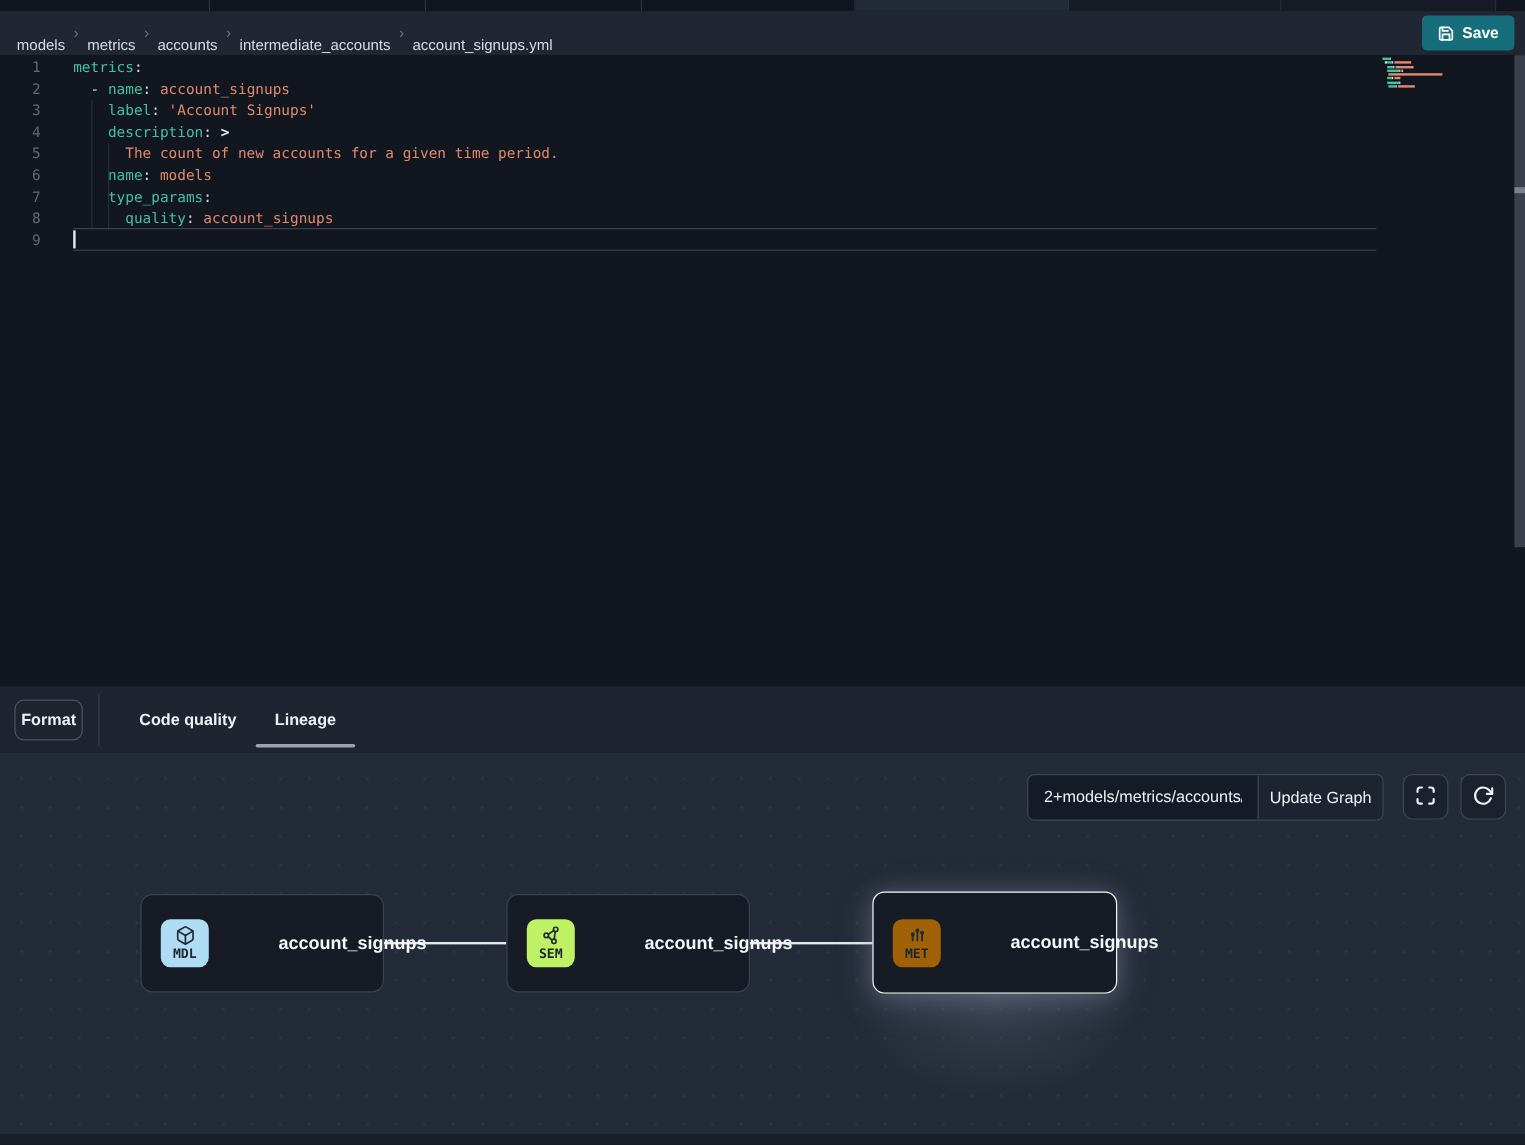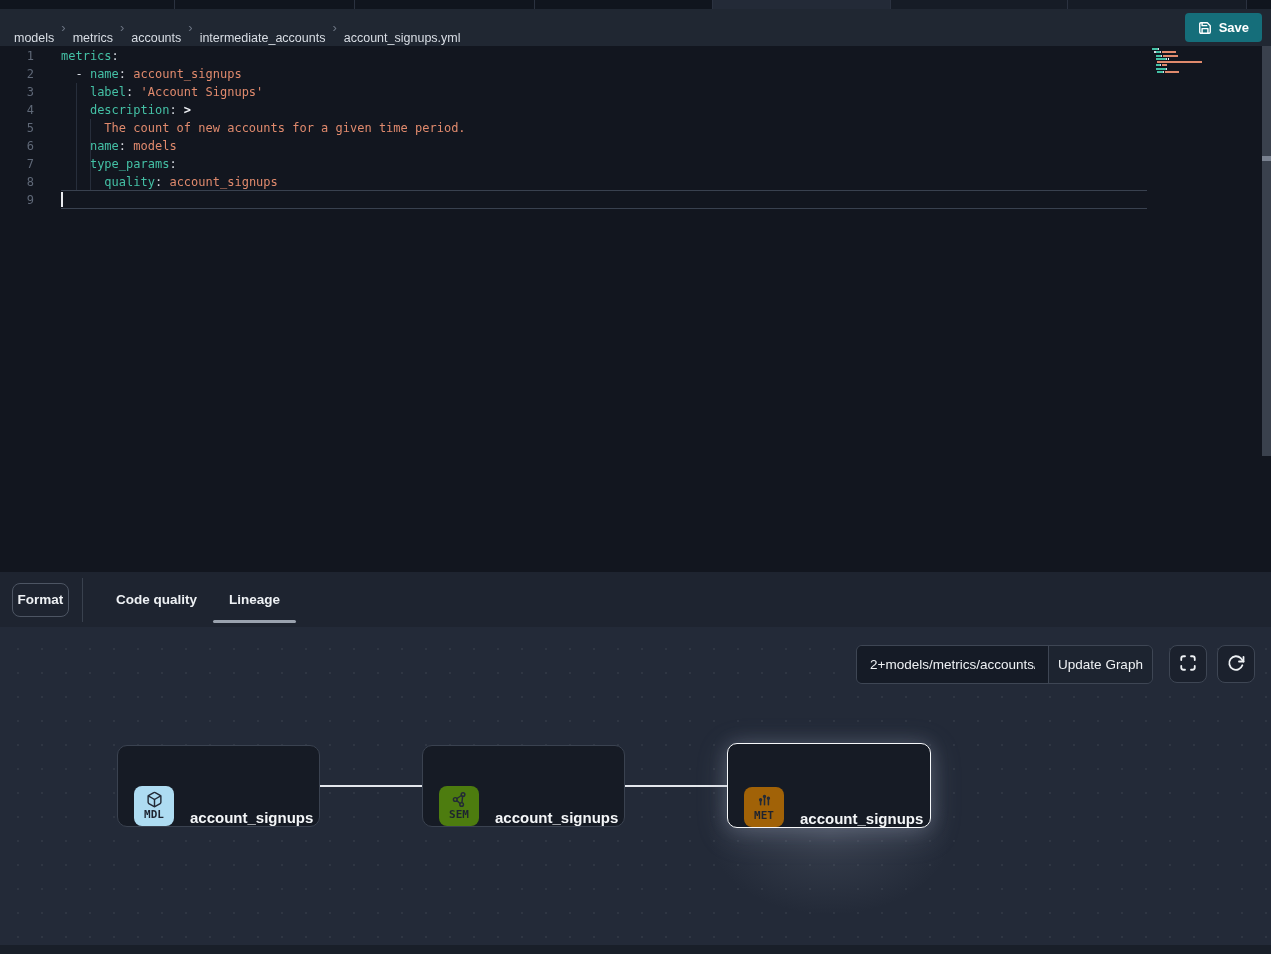--- a/index.html
+++ b/index.html
@@ -78,21 +78,21 @@
               border:1px solid #3e4654; border-radius:8px; display:flex; align-items:center;
               justify-content:center; cursor:pointer; }
   .icon-btn.fs { left:1169px; }
   .icon-btn.rf { left:1217px; }
   .glow { position:absolute; left:660px; top:90px; width:340px; height:230px;
           background:radial-gradient(closest-side, rgba(150,160,178,0.18), rgba(150,160,178,0) 72%); }
   .edge { position:absolute; top:158px; height:1.5px; background:#e4e7ec; }
   .e1 { left:320px; width:102px; }
   .e2 { left:625px; width:102px; }
   .node { position:absolute; height:82px; background:#161b25; border:1px solid #3a4250;
-          border-radius:10px; display:flex; align-items:flex-end; z-index:2; cursor:pointer; }
+          border-radius:10px; display:flex; align-items:center; z-index:2; cursor:pointer;gap:42px; }
   .node.selected { height:85px; border:1.5px solid #f7f9fb;
                    box-shadow:0 6px 30px rgba(160,170,190,0.28), 0 0 18px rgba(160,170,190,0.22); }
   .badge { width:40px; height:40px; margin-left:16px; border-radius:8px; flex:none;
            display:flex; flex-direction:column; align-items:center; justify-content:center; }
   .badge svg { display:block; }
   .btext { font-family:"DejaVu Sans Mono", monospace; font-size:11px; font-weight:600;
            color:#1d2330; line-height:12px; margin-top:1px; }
   .nlabel { margin-left:16px; font-size:15px; font-weight:600; color:#f4f6f8; }
 
   .footer { height:9px; background:#191f29; }
@@ -257,21 +257,21 @@
         <path d="M21 16V8a2 2 0 0 0-1-1.73l-7-4a2 2 0 0 0-2 0l-7 4A2 2 0 0 0 3 8v8a2 2 0 0 0 1 1.73l7 4a2 2 0 0 0 2 0l7-4A2 2 0 0 0 21 16z"></path>
         <polyline points="3.27 6.96 12 12.01 20.73 6.96"></polyline>
         <line x1="12" y1="22.08" x2="12" y2="12"></line>
       </svg>
 
       <div class="btext">MDL</div>
     </div>
     <div class="nlabel">account_signups</div>
   </div>
         <div class="node" style="left: 422px; top: 118px; width: 203px;">
-    <div class="badge" style="background: #4d7c0f;">
+    <div class="badge" style="background: #bef264;">
 
       <svg class="bicon" width="17" height="17" viewBox="0 0 24 24" fill="none" stroke="#232a36" stroke-width="2" stroke-linecap="round" stroke-linejoin="round">
         <circle cx="17" cy="5" r="2.6"></circle>
               <circle cx="6" cy="12" r="2.6"></circle>
               <circle cx="15" cy="19" r="2.6"></circle>
         <line x1="8.3" y1="13.6" x2="12.8" y2="17.6"></line>
         <line x1="14.7" y1="6.4" x2="8.4" y2="10.6"></line>
         <line x1="16.4" y1="7.5" x2="15.4" y2="16.4"></line>
       </svg>
 

